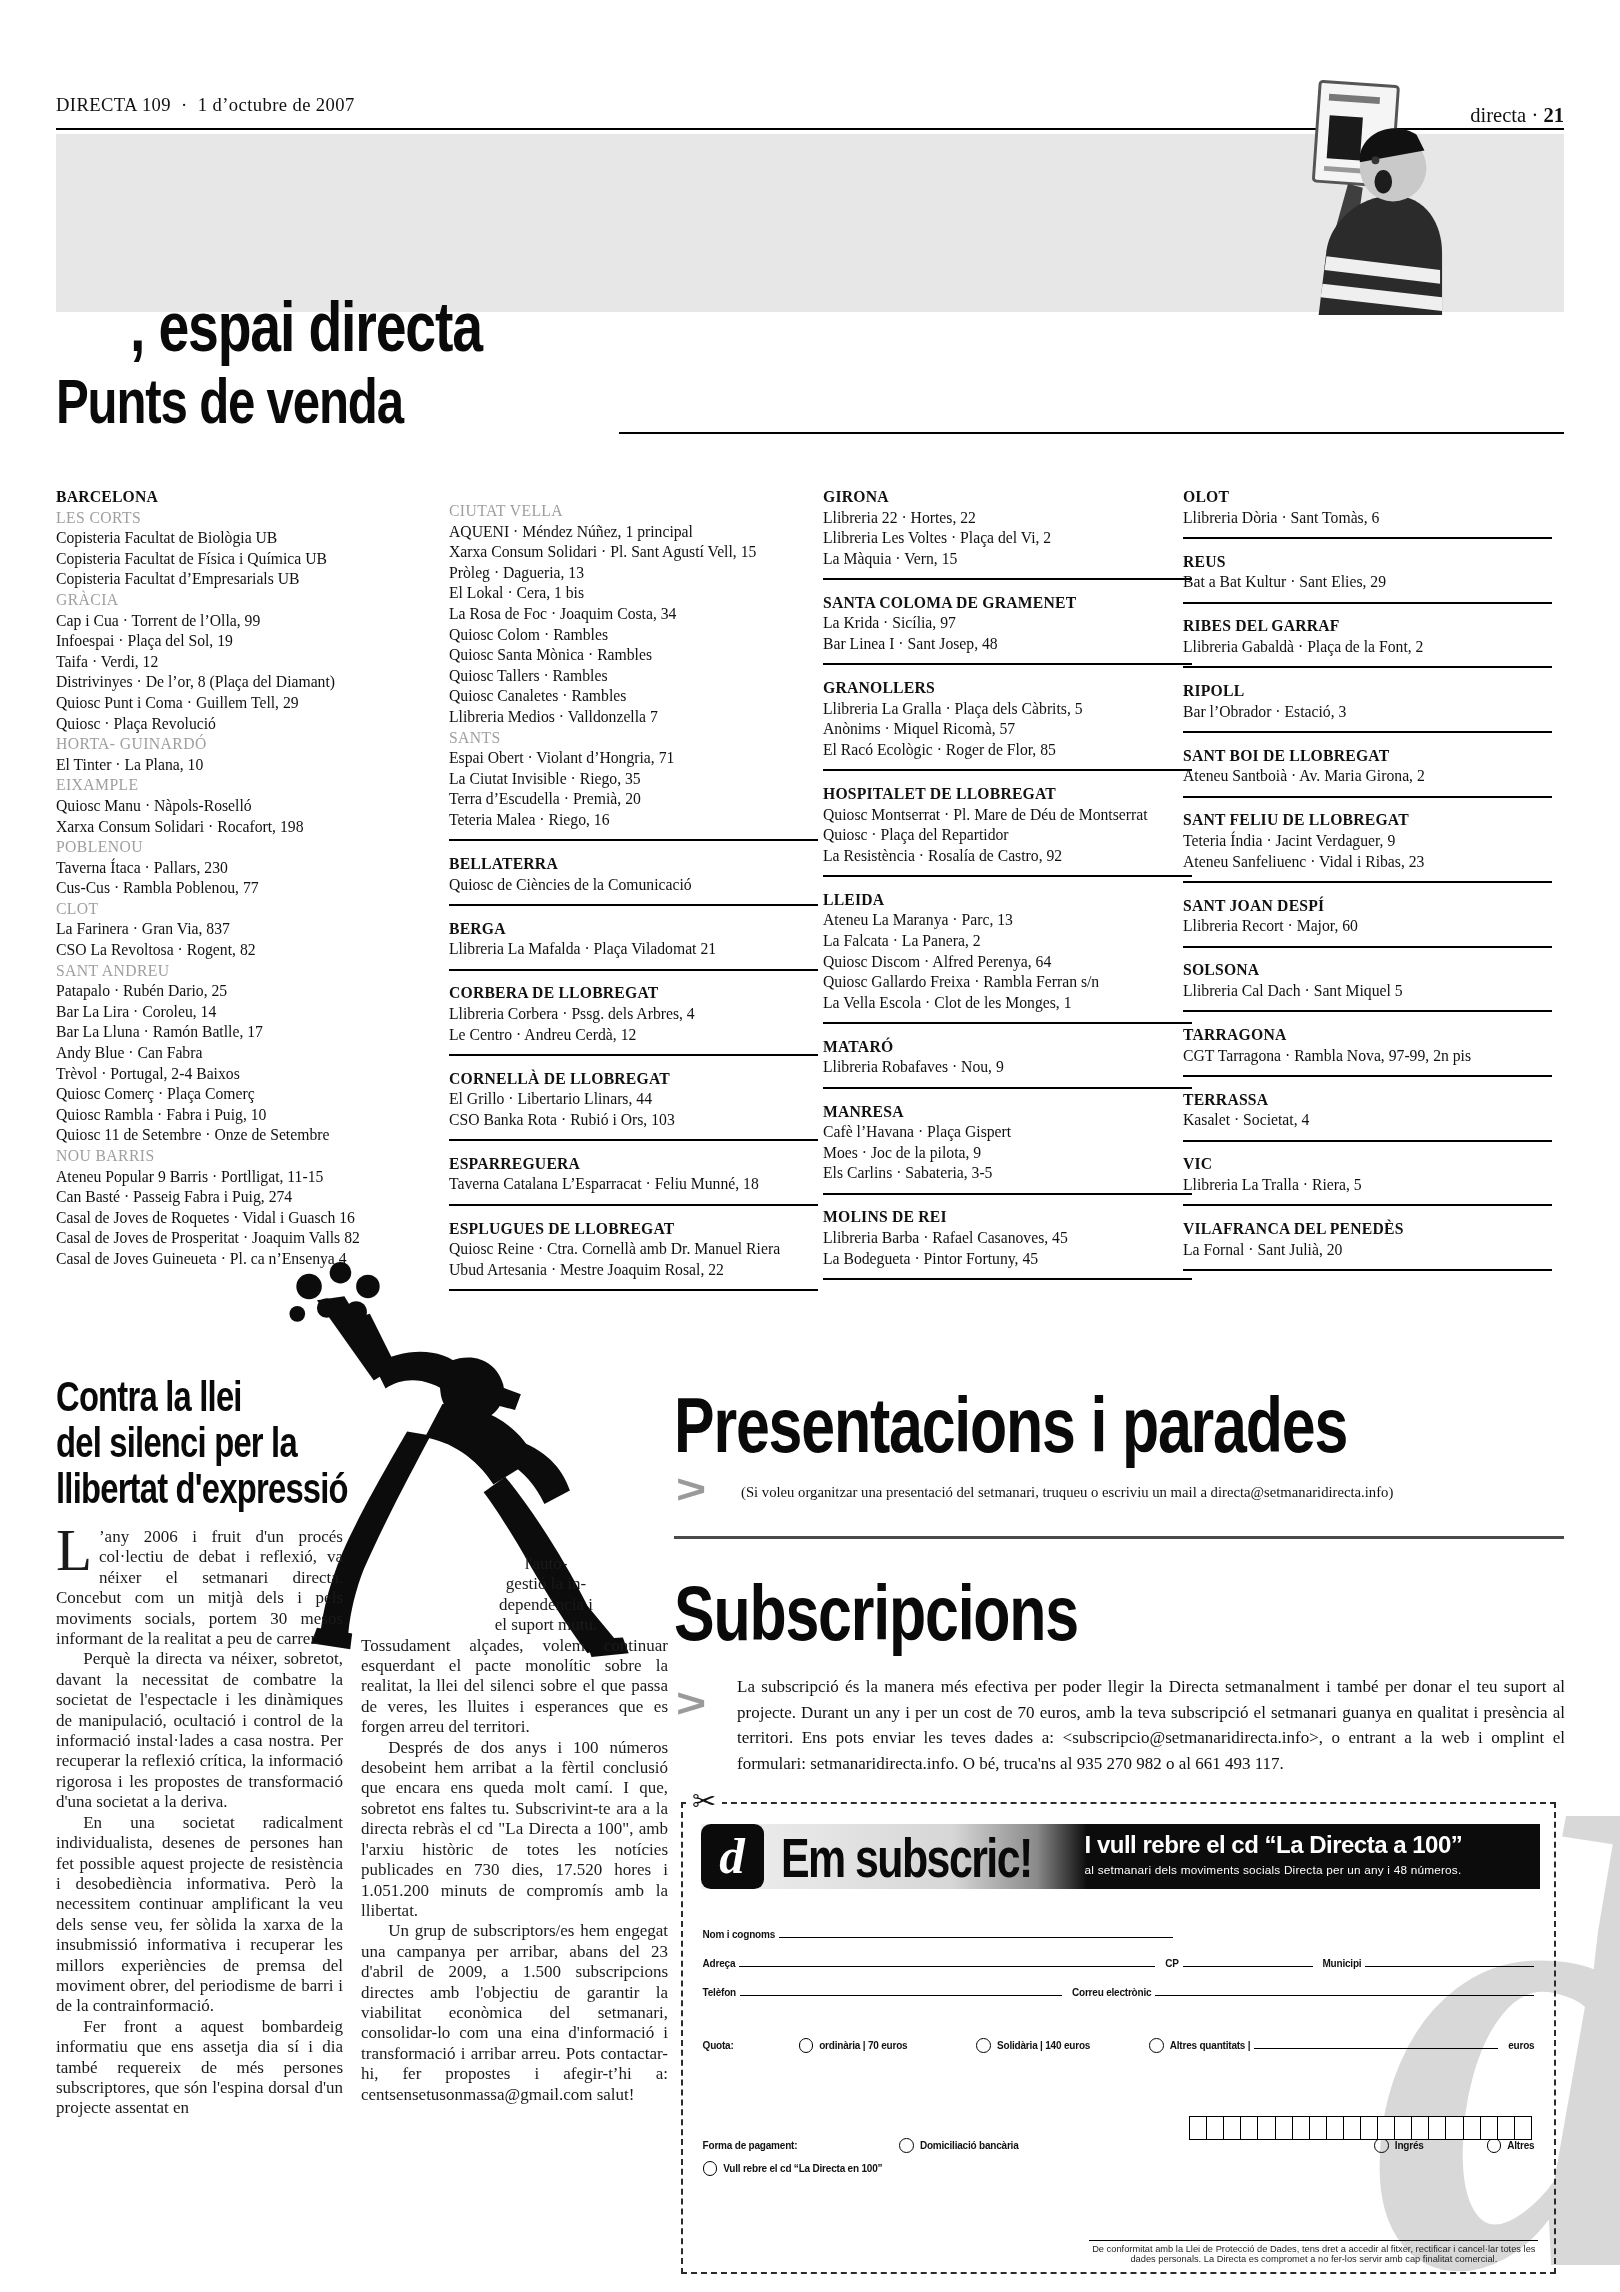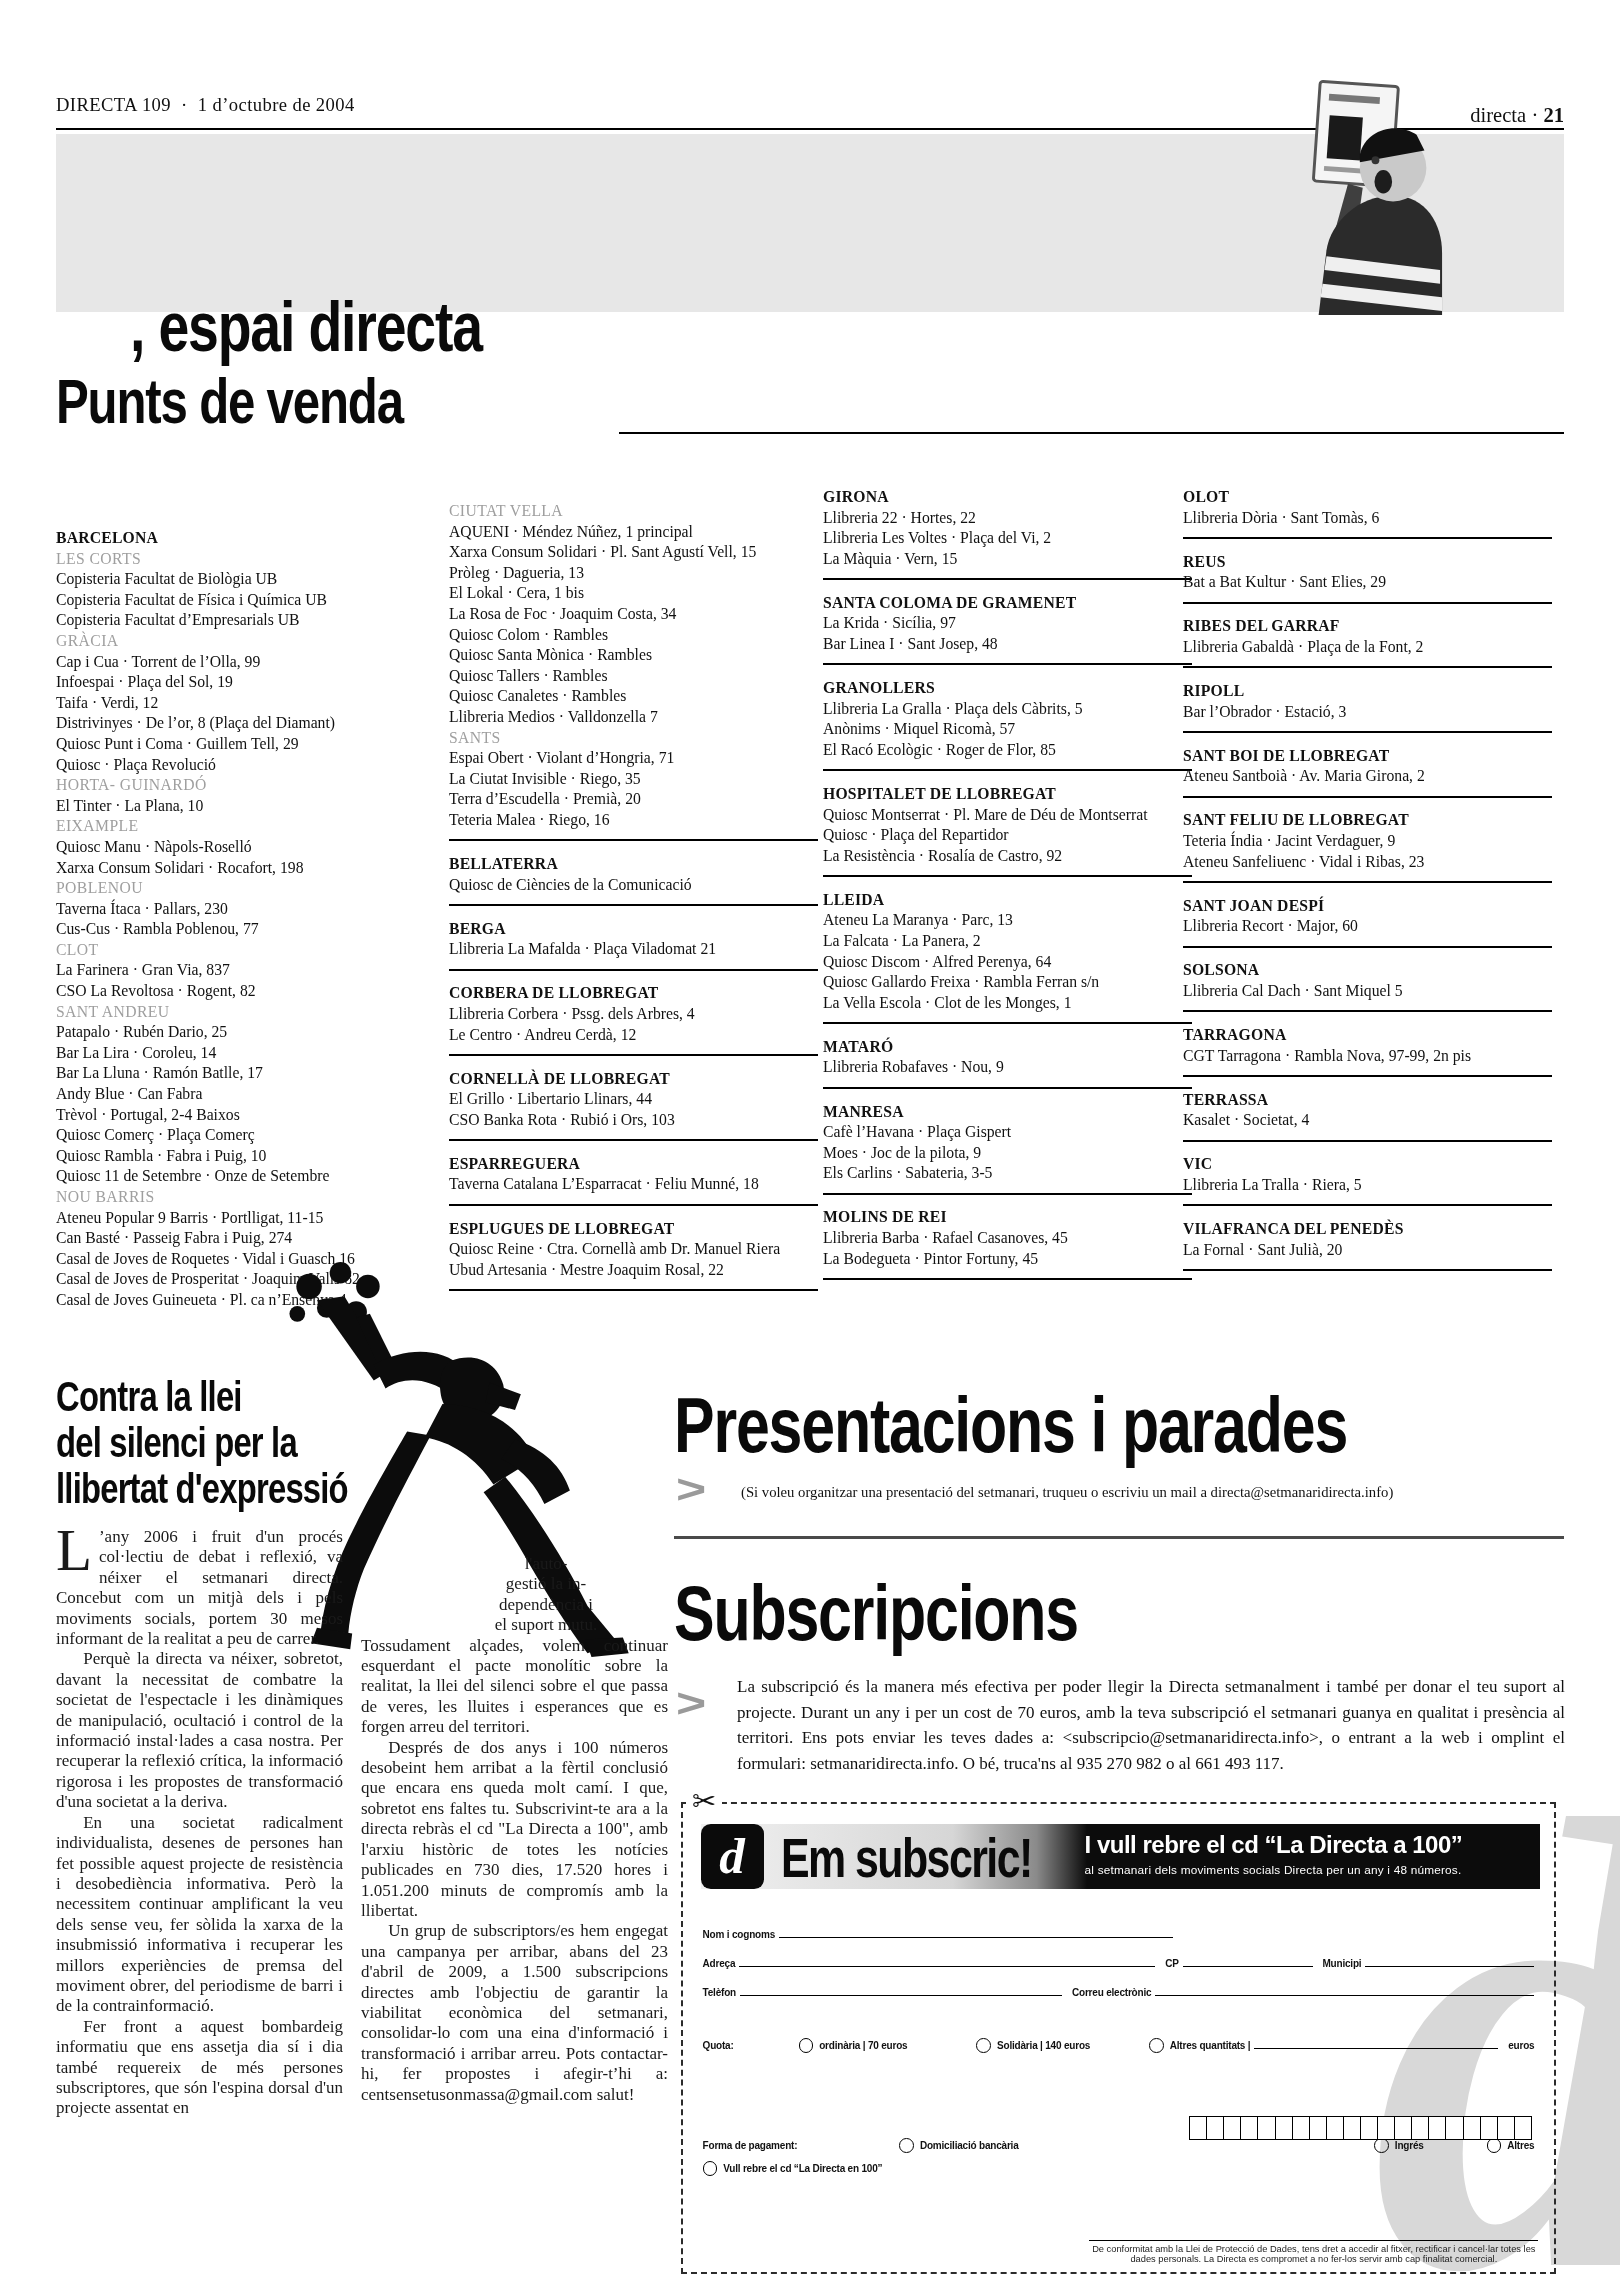--- a/index.html
+++ b/index.html
@@ -20,21 +20,21 @@
   .ph-right b { font-weight:bold; }
   .top-rule { left:56px; width:1508px; top:128px; height:2px; background:#000; }
   
   .masthead { left:56px; top:134px; width:1508px; height:178px; background:#e7e7e7; }
   .masthead-title { left:74px; top:152px; font-size:71px; }
   .newsboy { left:1201px; top:78px; width:250px; height:237px; }
   
   .punts-title { left:56px; top:365px; font-size:63px; }
   .punts-rule { left:619px; width:945px; top:432px; height:2px; background:#000; }
   .pv-col { top:487px; width:369px; font-size:15.7px; line-height:20.6px; }
-  .pv-c0 { left:56px;margin-top:41px; } .pv-c1 { left:449px;margin-top:14px; } .pv-c2 { left:823px; } .pv-c3 { left:1183px; }
+  .pv-c0 { left:56px; } .pv-c1 { left:449px;margin-top:14px; } .pv-c2 { left:823px; } .pv-c3 { left:1183px; }
   .pv-col .city { font-weight:bold; letter-spacing:0.2px; }
   .pv-col .hood { color:#9f9f9f; letter-spacing:0.4px; }
   .pv-col .rule { height:2px; background:#000; margin:8.8px 0 12.7px 0; }
   
   .art-title { left:56px; top:1374px; font-size:42px; line-height:46px; white-space:pre-line; letter-spacing:-1px; }
   .art-col { font-size:17px; line-height:20.4px; text-align:justify; color:#1a1a1a; }
   .art-col p { margin:0; }
   .art-col p + p { text-indent:1.6em; }
   .col-a { left:56px; top:1527px; width:287px; }
   .col-b { left:361px; top:1554px; width:307px; }
@@ -79,21 +79,21 @@
   .f-legal { position:absolute; right:15.7px; bottom:7.8px; width:449px; font-family:"Liberation Sans",sans-serif;
     font-size:9.3px; line-height:10px; color:#1c1c1c; text-align:center; border-top:1px solid #000; padding-top:2.9px; }
   svg { display:block; }
 </style>
 </head>
 <body>
 
 <div class="abs ph-left">
   <span>DIRECTA 109</span>
   &nbsp;<span>·</span>&nbsp;
-  <span>1 d’octubre de 2004</span>
+  <span>1 d’octubre de 2007</span>
 </div>
 <div class="abs ph-right">
   <span>directa</span>
   <span>·</span>
   <b>21</b>
 </div>
 <div class="abs top-rule"></div>
 
 <div class="abs masthead">
   <div class="abs masthead-title display">, espai directa</div>

